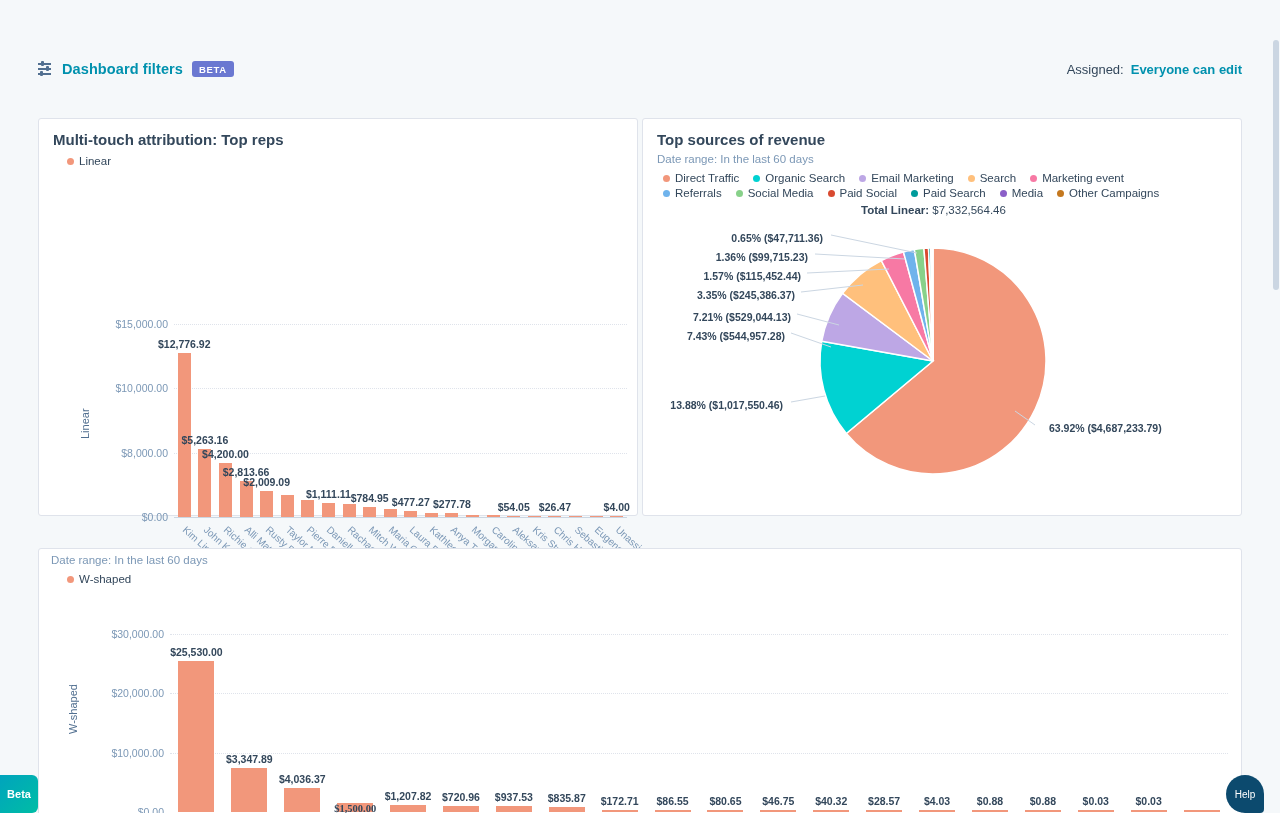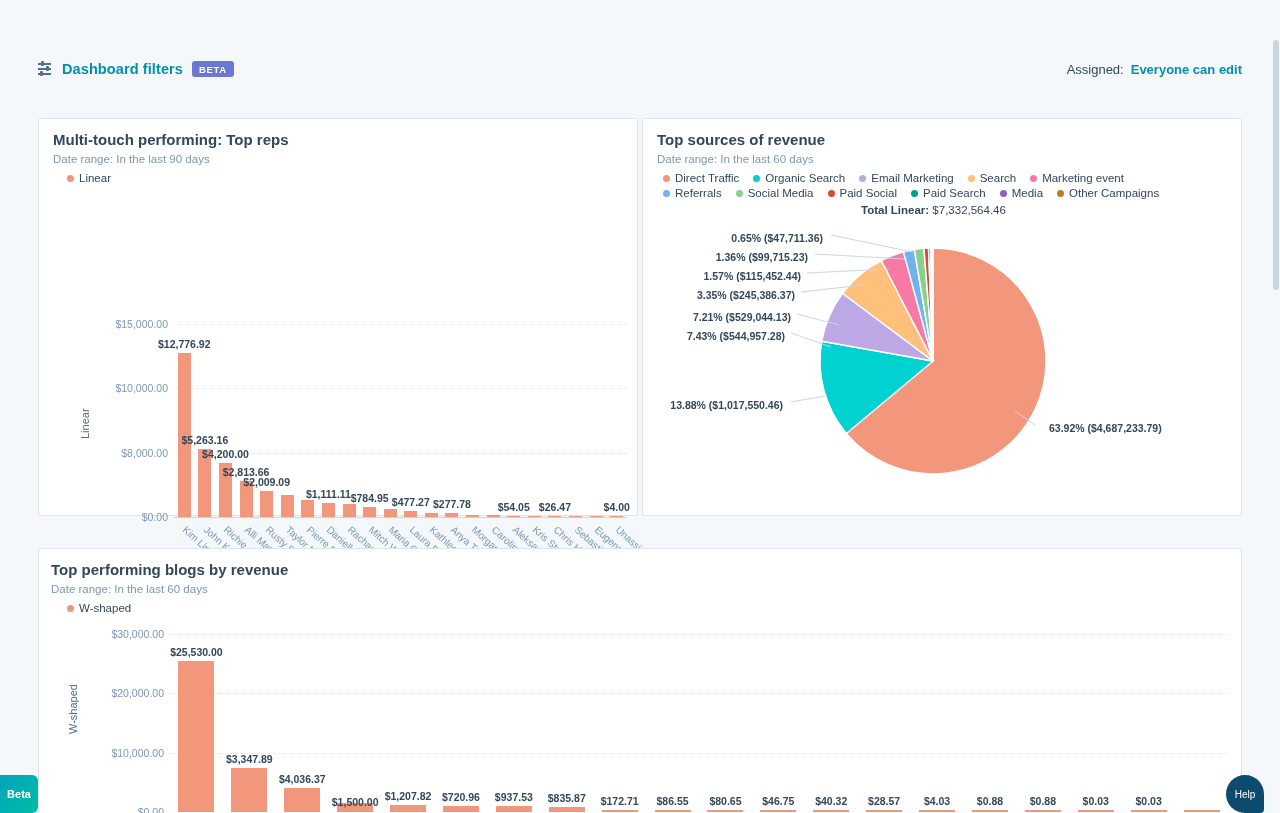--- a/index.html
+++ b/index.html
@@ -140,22 +140,21 @@
     <span class="filters-label">Dashboard filters</span>
     <span class="beta-pill">BETA</span>
   </div>
   <div class="assigned-group">
     <span class="assigned-label">Assigned:</span>
     <span class="assigned-value">Everyone can edit</span>
   </div>
 </div>
 
 <div class="card" id="card-attrib">
-  <div class="card-title">Multi-touch performing: Top reps</div>
-  <div class="card-daterange">Date range: In the last 90 days</div>
+  <div class="card-title">Multi-touch attribution: Top reps</div>
   <div class="legend" id="legend-attrib">
       <div class="legend-item">
         <span class="legend-dot" style="background: rgb(242, 151, 123);"></span>
         <span>Linear</span>
       </div>
     </div>
   <div class="chart-area" id="chart-attrib" style="left:0; top:0; width:600px; height:398px;">
       <div class="ytick" style="left: 57px; top: 398px; width: 72px;">$0.00</div>
       <div class="gridline" style="left: 135px; top: 333.667px; width: 453px;"></div>
       <div class="ytick" style="left: 57px; top: 333.667px; width: 72px;">$8,000.00</div>
@@ -302,21 +301,20 @@
       <div class="pie-callout r" style="left: 142px; top: 211px;">7.43% ($544,957.28)</div>
       <div class="pie-callout r" style="left: 148px; top: 192px;">7.21% ($529,044.13)</div>
       <div class="pie-callout r" style="left: 152px; top: 170px;">3.35% ($245,386.37)</div>
       <div class="pie-callout r" style="left: 158px; top: 151px;">1.57% ($115,452.44)</div>
       <div class="pie-callout r" style="left: 165px; top: 132px;">1.36% ($99,715.23)</div>
       <div class="pie-callout r" style="left: 180px; top: 113px;">0.65% ($47,711.36)</div>
     </div>
 </div>
 
 <div class="card" id="card-blogs">
-  <div class="card-title">Top performing blogs by revenue</div>
   <div class="card-daterange">Date range: In the last 60 days</div>
   <div class="legend" id="legend-blogs">
       <div class="legend-item">
         <span class="legend-dot" style="background: rgb(242, 151, 123);"></span>
         <span>W-shaped</span>
       </div>
     </div>
   <div class="chart-area" id="chart-blogs" style="left:0; top:0; width:1204px; height:300px;">
       <div class="ytick" style="left: 39px; top: 263px; width: 86px;">$0.00</div>
       <div class="gridline" style="left: 131px; top: 203.667px; width: 1058px;"></div>
@@ -326,21 +324,21 @@
       <div class="gridline" style="left: 131px; top: 85px; width: 1058px;"></div>
       <div class="ytick" style="left: 39px; top: 85px; width: 86px;">$30,000.00</div>
       <div class="axis-title vert" style="left: 28px; top: 185px;">W-shaped</div>
       <div class="bar" style="left: 139.45px; top: 111.522px; width: 36px; height: 151.478px;"></div>
       <div class="barlabel" style="left: 157.45px; top: 96.522px;">$25,530.00</div>
       <div class="bar" style="left: 192.35px; top: 218.719px; width: 36px; height: 44.2811px;"></div>
       <div class="barlabel" style="left: 210.35px; top: 203.719px;">$3,347.89</div>
       <div class="bar" style="left: 245.25px; top: 239.051px; width: 36px; height: 23.9491px;"></div>
       <div class="barlabel" style="left: 263.25px; top: 224.051px;">$4,036.37</div>
       <div class="bar" style="left: 298.15px; top: 254.1px; width: 36px; height: 8.9px;"></div>
-      <div class="barlabel" style="left: 316.15px; top: 247px;">$1,500.00</div>
+      <div class="barlabel" style="left: 316.15px; top: 254px; font-family: Liberation Serif, serif;">$1,500.00</div>
       <div class="bar" style="left: 351.05px; top: 255.834px; width: 36px; height: 7.1664px;"></div>
       <div class="barlabel" style="left: 369.05px; top: 240.834px;">$1,207.82</div>
       <div class="bar" style="left: 403.95px; top: 257.082px; width: 36px; height: 5.9185px;"></div>
       <div class="barlabel" style="left: 421.95px; top: 242.082px;">$720.96</div>
       <div class="bar" style="left: 456.85px; top: 257.437px; width: 36px; height: 5.56268px;"></div>
       <div class="barlabel" style="left: 474.85px; top: 242.437px;">$937.53</div>
       <div class="bar" style="left: 509.75px; top: 258.041px; width: 36px; height: 4.9595px;"></div>
       <div class="barlabel" style="left: 527.75px; top: 243.041px;">$835.87</div>
       <div class="bar" style="left: 562.65px; top: 261px; width: 36px; height: 2px;"></div>
       <div class="barlabel" style="left: 580.65px; top: 246px;">$172.71</div>

